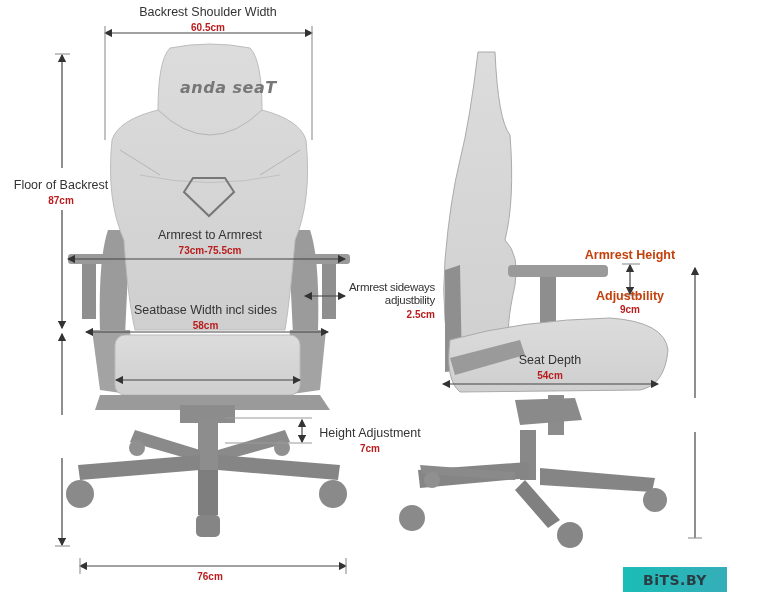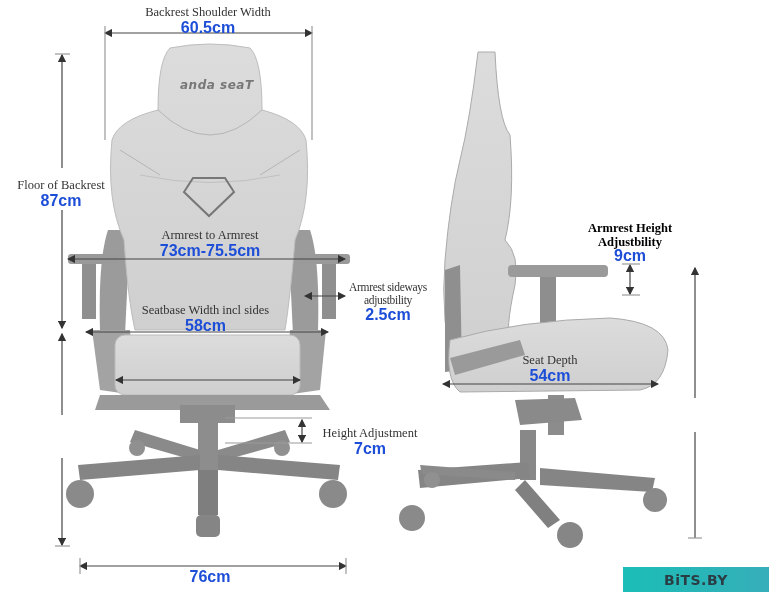--- a/index.html
+++ b/index.html
@@ -1,32 +1,32 @@
 <!DOCTYPE html>
 <html><head>
 <meta charset="utf-8">
 <style>
   html, body { margin:0; padding:0; background:#ffffff; }
   body { width:771px; height:602px; position:relative; overflow:hidden;
          font-family:"Liberation Sans", "DejaVu Sans", sans-serif; color:#2a2a2a; }
   .stage { position:absolute; left:0; top:0; width:771px; height:602px; }
   svg.art { position:absolute; left:0; top:0; }
   .lbl { position:absolute; text-align:center; line-height:15px; white-space:nowrap; }
-  .lbl .name { display:block; font-size:12.5px; color:#333;font-family:Liberation Serif, serif; }
-  .lbl .val { display:block; font-size:16px; font-weight:bold; color:#1d4ed8; }
-  .lbl.left-align { text-align:center; }
+  .lbl .name { display:block; font-size:12.5px; color:#333; }
+  .lbl .val { display:block; font-size:10px; font-weight:bold; color:#b91c1c; }
+  .lbl.left-align { text-align:right; }
   .lbl.small .name { font-size:11.5px; line-height:13px; letter-spacing:-0.3px; }
-  .lbl.bold-name .name { font-weight:bold; color:#000000; }
-  .brand { position:absolute; left:623px; top:567px; width:146px; height:25px;
+  .lbl.bold-name .name { font-weight:bold; color:#c2410c;margin-top:27px; }
+  .brand { position:absolute; left:623px; top:567px; width:104px; height:25px;
            background:linear-gradient(90deg,#1bbdb6,#36aeb9); display:flex;
            align-items:center; justify-content:center; }
   .brand span { font-weight:bold; font-size:14px; color:#2b3d44; letter-spacing:0.5px;
                 font-family:"DejaVu Sans", sans-serif; }
   .logo-text { position:absolute; font-family:"DejaVu Sans", sans-serif; font-style:italic;
-               font-weight:bold; font-size:12px; color:#777; letter-spacing:0.5px; }
+               font-weight:bold; font-size:16px; color:#777; letter-spacing:0.5px; }
 </style>
 </head>
 <body>
 
 <div class="stage">
 
 <svg class="art" width="771" height="602" viewBox="0 0 771 602">
   <defs>
     <marker id="ar" markerWidth="7" markerHeight="7" refX="6" refY="3.5" orient="auto">
       <path d="M0,0 L7,3.5 L0,7 z" fill="#333"></path>

